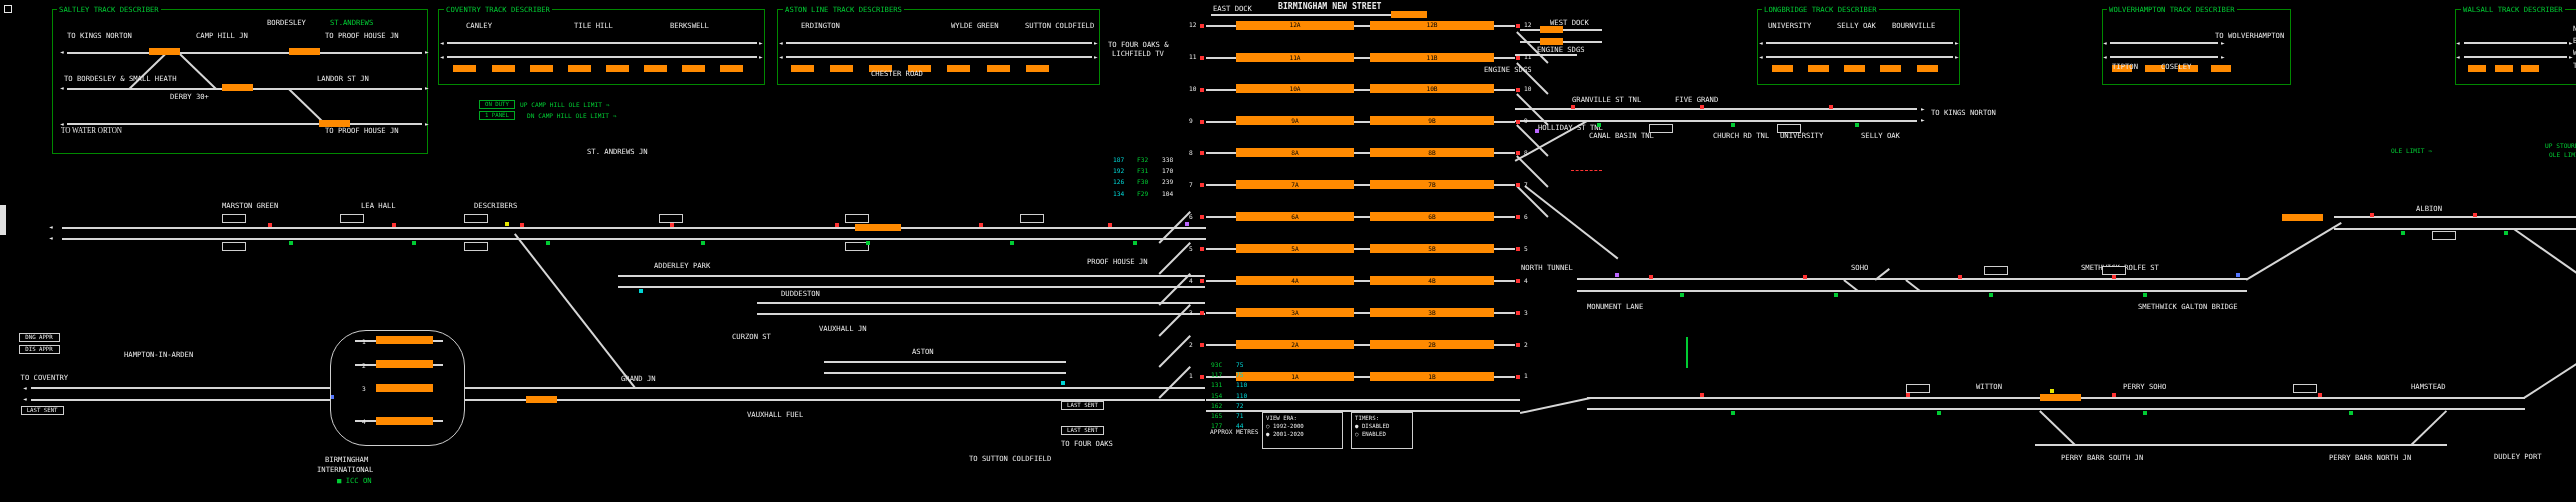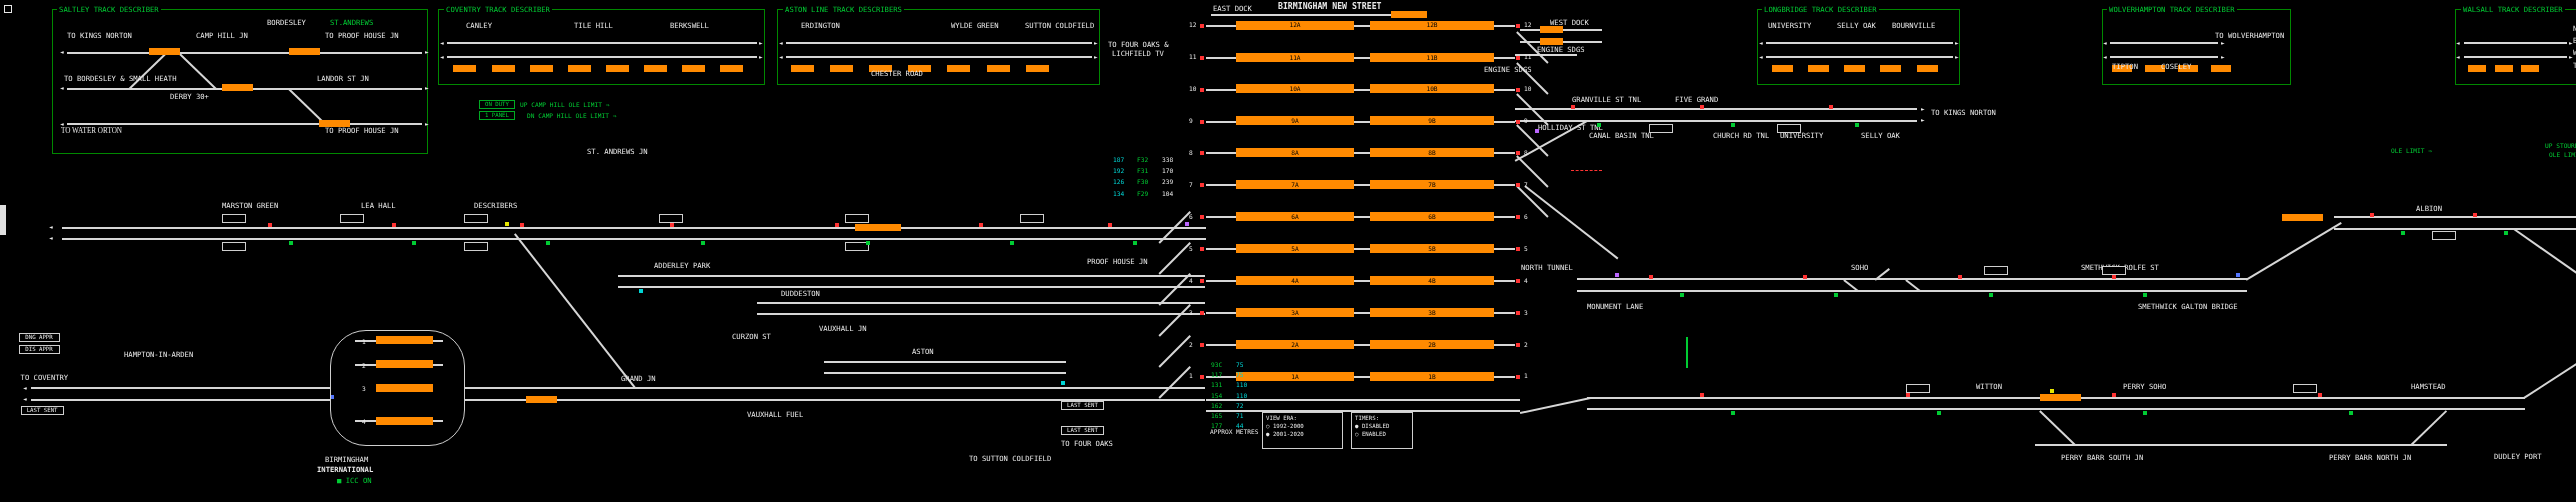--- a/index.html
+++ b/index.html
@@ -283,21 +283,21 @@
     <div class="lbl" style="left: 819px; top: 325px; color: rgb(232, 232, 232);">VAUXHALL JN</div>
     <div class="lbl" style="left: 732px; top: 333px; color: rgb(232, 232, 232);">CURZON ST</div>
     <div class="lbl" style="left: 912px; top: 348px; color: rgb(232, 232, 232);">ASTON</div>
     <div class="lbl" style="left: 621px; top: 375px; color: rgb(232, 232, 232);">GRAND JN</div>
     <div class="lbl" style="left: 1087px; top: 258px; color: rgb(232, 232, 232);">PROOF HOUSE JN</div>
     <div class="lbl" style="left: 747px; top: 411px; color: rgb(232, 232, 232);">VAUXHALL FUEL</div>
     <div class="lbl" style="left: 969px; top: 455px; color: rgb(232, 232, 232);">TO SUTTON COLDFIELD</div>
     <div class="lbl" style="left: 1061px; top: 440px; color: rgb(232, 232, 232);">TO FOUR OAKS</div>
     <div class="lbl" style="left: 124px; top: 351px; color: rgb(232, 232, 232);">HAMPTON-IN-ARDEN</div>
     <div class="lbl" style="left: 325px; top: 456px; color: rgb(232, 232, 232);">BIRMINGHAM</div>
-    <div class="lbl" style="left: 317px; top: 466px; color: rgb(232, 232, 232); font-weight: bold;">INTERNATIONAL</div>
+    <div class="lbl" style="left: 317px; top: 466px; color: rgb(232, 232, 232);">INTERNATIONAL</div>
     <div class="lbl" style="left: 337px; top: 477px; color: rgb(0, 204, 51);">■ ICC ON</div>
     <div class="lbl" style="left: 20.6px; top: 374px; color: rgb(232, 232, 232);">TO COVENTRY</div>
     <div class="lbl" style="left: 1213px; top: 5.2px; color: rgb(232, 232, 232);">EAST DOCK</div>
     <div class="lbl" style="left: 1550px; top: 18.5px; color: rgb(232, 232, 232);">WEST DOCK</div>
     <div class="lbl" style="left: 1537px; top: 46px; color: rgb(232, 232, 232);">ENGINE SDGS</div>
     <div class="lbl" style="left: 1484px; top: 66px; color: rgb(232, 232, 232);">ENGINE SDGS</div>
     <div class="lbl" style="left: 1521px; top: 264px; color: rgb(232, 232, 232);">NORTH TUNNEL</div>
     <div class="lbl" style="left: 1587px; top: 303px; color: rgb(232, 232, 232);">MONUMENT LANE</div>
     <div class="lbl" style="left: 1538px; top: 124px; color: rgb(232, 232, 232);">HOLLIDAY ST TNL</div>
     <div class="lbl" style="left: 1572px; top: 96px; color: rgb(232, 232, 232);">GRANVILLE ST TNL</div>

